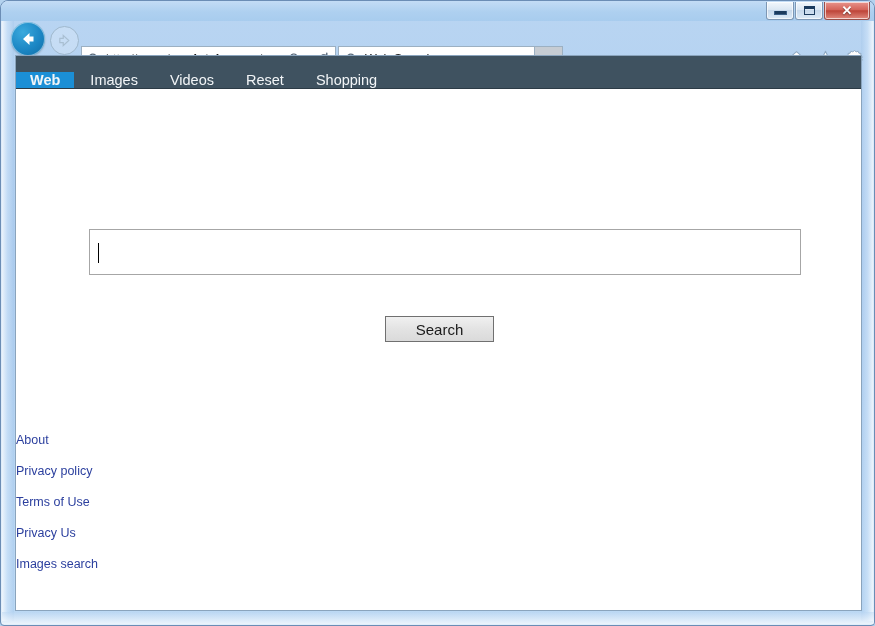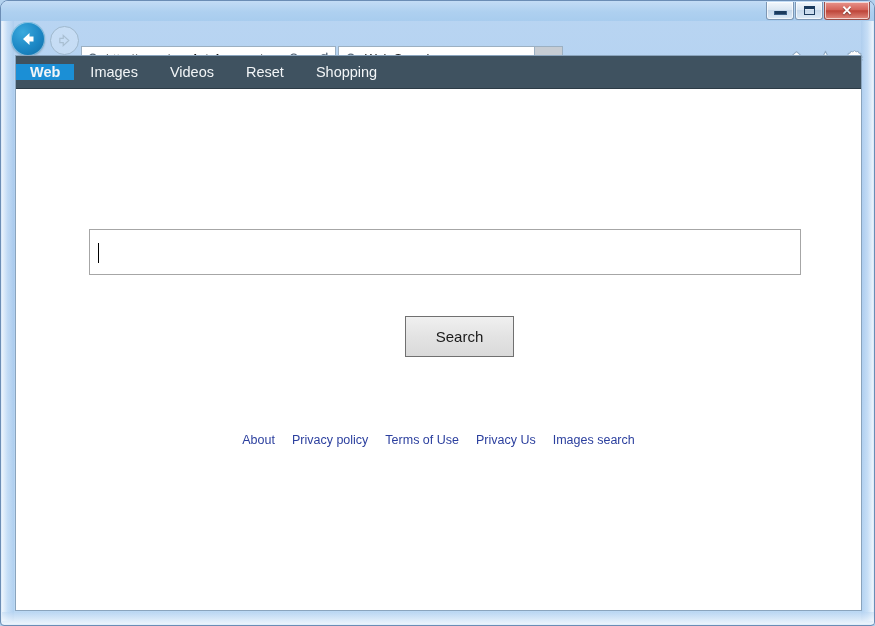--- a/index.html
+++ b/index.html
@@ -216,21 +216,21 @@
   }
 
   
   #site-nav {
     position: absolute;
     left: 0; top: 0;
     width: 845px; height: 32px;
     background: #3f5260;
     border-bottom: 1px solid #2c3b46;
     display: flex;
-    align-items: center;
+    align-items: flex-end;
   }
   #site-nav .nav-item {
     display: flex;
     align-items: center;
     padding: 0 16px;
     font-size: 14.5px;
     color: #f2f5f7;
     cursor: pointer;
     white-space: nowrap;
   }
@@ -270,38 +270,38 @@
   #search-caret {
     position: absolute;
     left: 8px; top: 13px;
     width: 1px; height: 20px;
     background: #000;
   }
 
   #search-button {
     position: absolute;
     left: 369px; top: 228px;
-    width: 109px; height: 41px;
+    width: 109px; height: 26px;
     box-sizing: border-box;
     background: linear-gradient(180deg, #f0f0f0 0%, #e3e3e3 50%, #dadada 100%);
     border: 1px solid #707070;
     font-size: 15px;
     color: #1a1a1a;
     font-family: "Liberation Sans", sans-serif;
     cursor: pointer;
-    margin-left: 20px;
   }
 
   #footer-links {
     position: absolute;
     left: 0; top: 345px;
     width: 845px;
     display: flex;
     justify-content: center;
     gap: 17px;
+    flex-direction: column;
   }
   #footer-links a {
     font-size: 12.5px;
     color: #2b3f9e;
     text-decoration: none;
     cursor: pointer;
     white-space: nowrap;
   }
 </style>
 </head>

